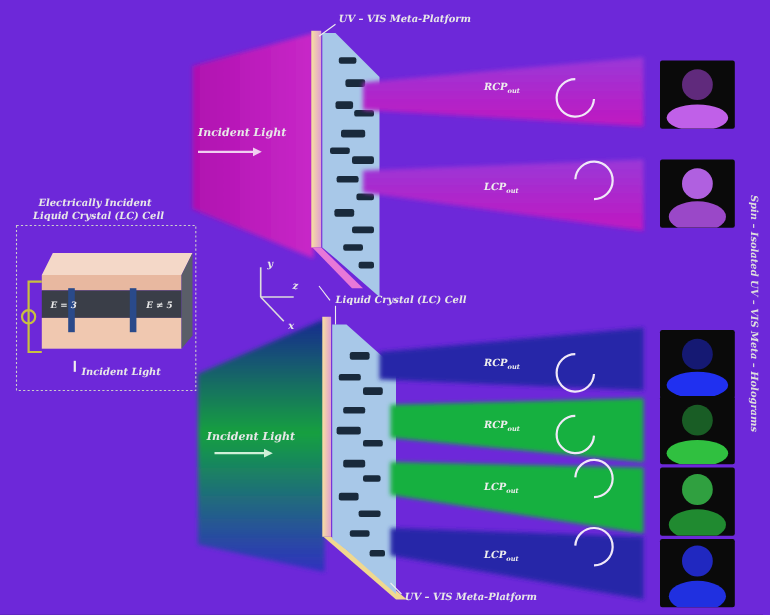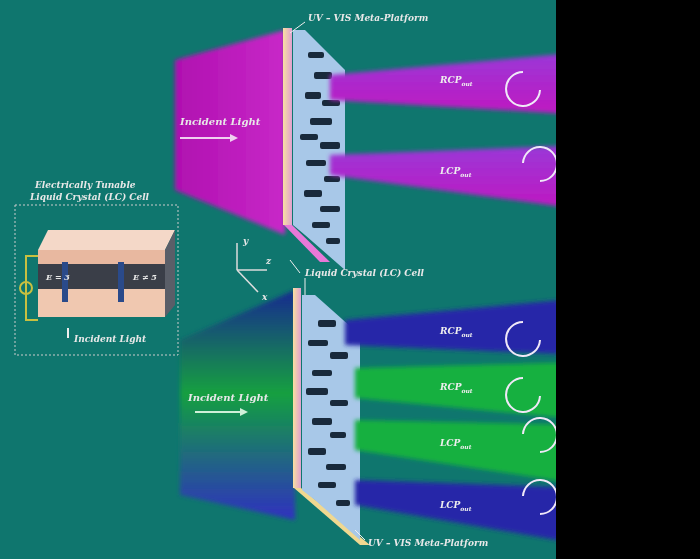--- a/index.html
+++ b/index.html
@@ -1,16 +1,16 @@
 <!DOCTYPE html>
 <html><head>
 <meta charset="utf-8">
 <style>
   html, body { margin:0; padding:0; background:#000; }
-  #stage { position:relative; width:556px; height:559px; background:#0f766e; overflow:hidden; font-family:"DejaVu Serif", serif; }
+  #stage { position:relative; width:700px; height:559px; background:#6d28d9; overflow:hidden; font-family:"DejaVu Serif", serif; }
   .lbl { position:absolute; color:#e8e8e8; font-style:italic; font-weight:bold; white-space:nowrap; }
   .sm { font-size:9px; }
   .md { font-size:10px; }
   svg { position:absolute; left:0; top:0; }
   .beam-label { position:absolute; color:#eee; font-size:9px; font-style:italic; font-weight:bold; }
   .beam-label sub { font-size:6px; }
   .holo { position:absolute; width:68px; height:62px; background:#0a0a0a; border-radius:2px; overflow:hidden; }
   .vert { position:absolute; left:676px; top:130px; width:18px; height:310px; }
   .vert span { position:absolute; left:50%; top:50%; transform:translate(-50%,-50%) rotate(90deg); color:#ddd; font-size:9px; font-weight:bold; font-style:italic; white-space:nowrap; }
 </style>
@@ -135,21 +135,21 @@
   <div class="lbl sm" style="left:308px;top:13px">UV – VIS Meta-Platform</div>
   <div class="lbl md" style="left:180px;top:116px">Incident Light</div>
   <div class="lbl sm" style="left:305px;top:268px">Liquid Crystal (LC) Cell</div>
   <div class="lbl md" style="left:188px;top:392px">Incident Light</div>
   <div class="lbl sm" style="left:368px;top:538px">UV – VIS Meta-Platform</div>
 
   <div class="lbl sm" style="left:243px;top:236px">y</div>
   <div class="lbl sm" style="left:266px;top:256px">z</div>
   <div class="lbl sm" style="left:262px;top:292px">x</div>
 
-  <div class="lbl sm" style="left:35px;top:180px">Electrically Tunable</div>
+  <div class="lbl sm" style="left:35px;top:180px">Electrically Incident</div>
   <div class="lbl sm" style="left:30px;top:192px">Liquid Crystal (LC) Cell</div>
   <div class="lbl" style="left:46px;top:272px;font-size:8px">E = 3</div>
   <div class="lbl" style="left:133px;top:272px;font-size:8px">E ≠ 5</div>
   <div class="lbl sm" style="left:74px;top:334px">Incident Light</div>
 
   <div class="beam-label" style="left:440px;top:75px"><span>RCP</span><sub>out</sub></div>
   <div class="beam-label" style="left:440px;top:166px"><span>LCP</span><sub>out</sub></div>
   <div class="beam-label" style="left:440px;top:326px"><span>RCP</span><sub>out</sub></div>
   <div class="beam-label" style="left:440px;top:382px"><span>RCP</span><sub>out</sub></div>
   <div class="beam-label" style="left:440px;top:438px"><span>LCP</span><sub>out</sub></div>

